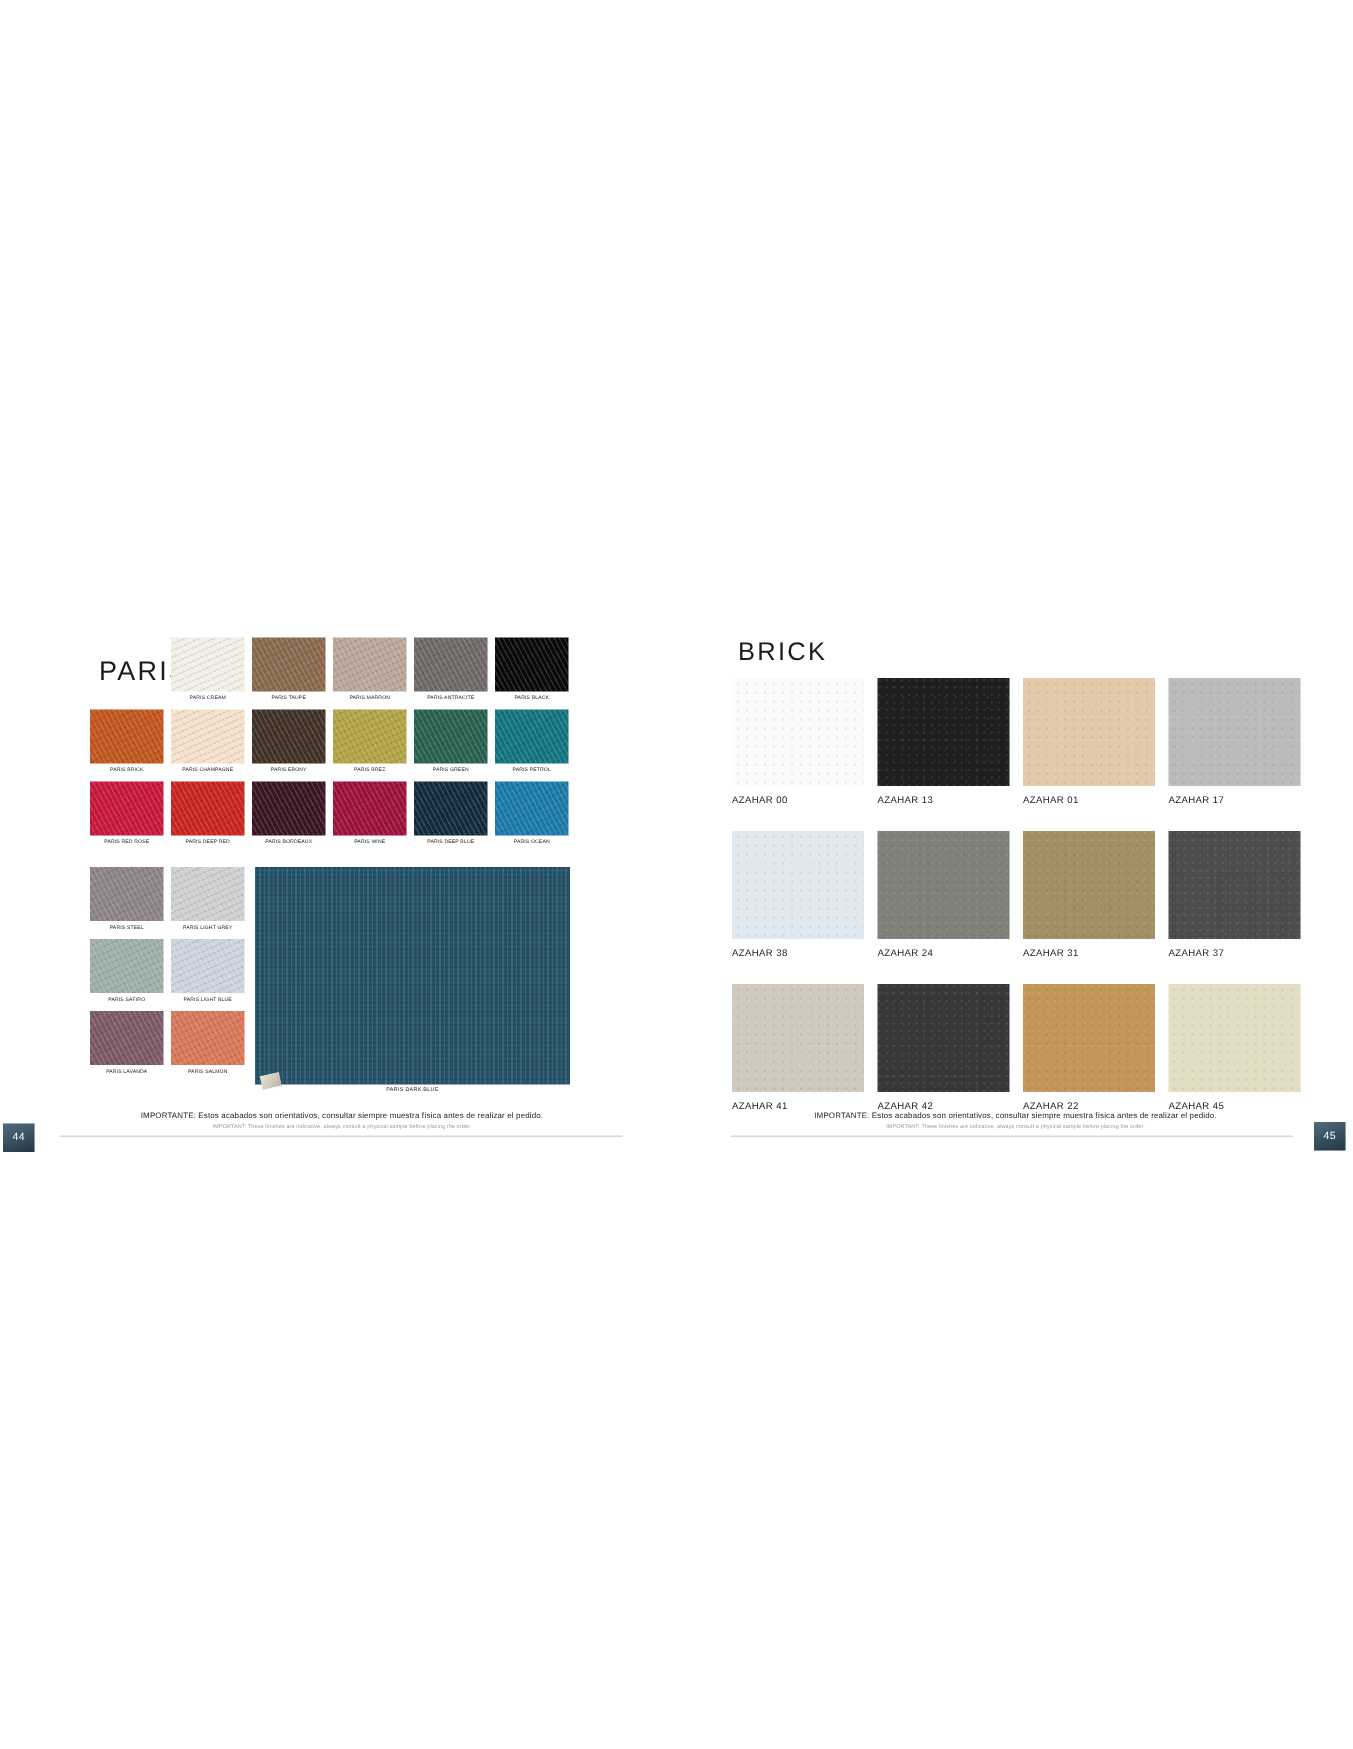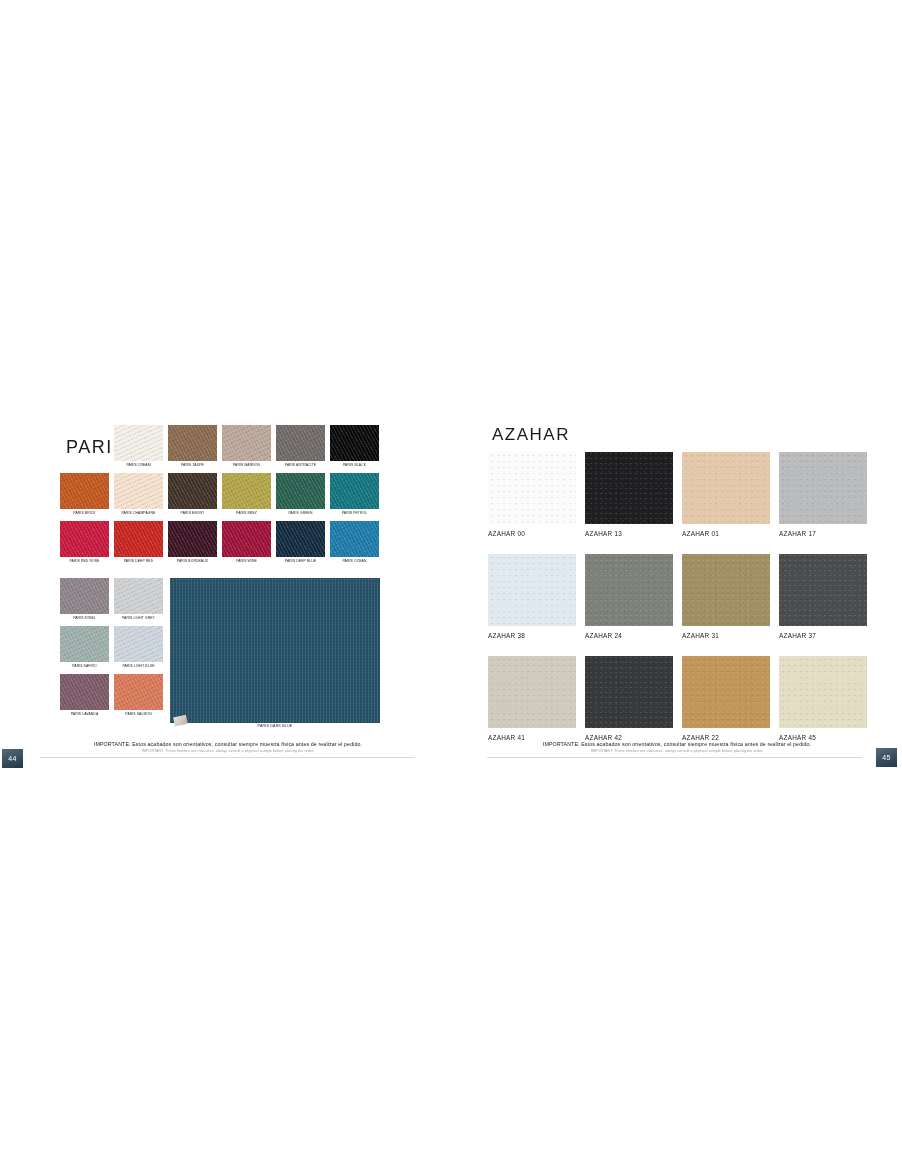--- a/index.html
+++ b/index.html
@@ -349,21 +349,21 @@
   <div class="footer-es">IMPORTANTE: Estos acabados son orientativos, consultar siempre muestra física antes de realizar el pedido.</div>
   <div class="footer-en">IMPORTANT: These finishes are indicative, always consult a physical sample before placing the order.</div>
 </div>
 <div class="footer-rule rule-left"></div>
 
 <div class="pagetab pagetab-left">
   <span class="tab-glow"></span>
   <span class="tabnum">44</span>
 </div>
 
-<div class="brand-title brand-title-azahar">AZAHAR</div>
+<div class="brand-title brand-title-azahar">BRICK</div>
 
 <div class="azahar-wrap" id="azahar-grid">
     <div class="az-row">
       <div class="az-cell">
         <div class="az-chip" style="background: rgb(251, 251, 251);">
           <div class="tex"></div>
         </div>
         <div class="az-label">AZAHAR 00</div>
       </div>
       <div class="az-cell">

